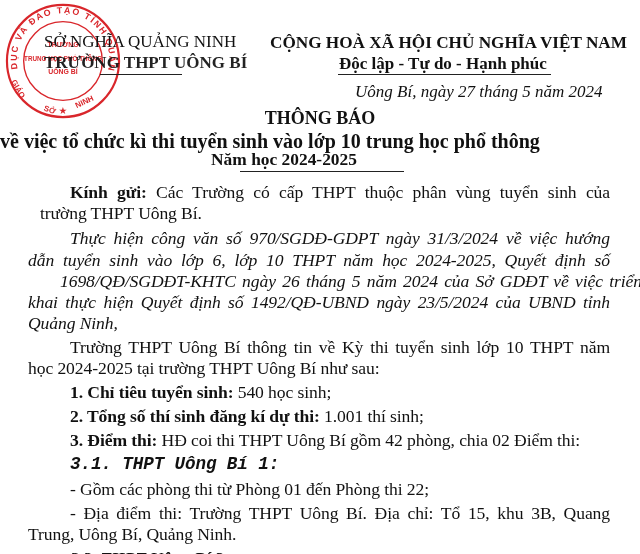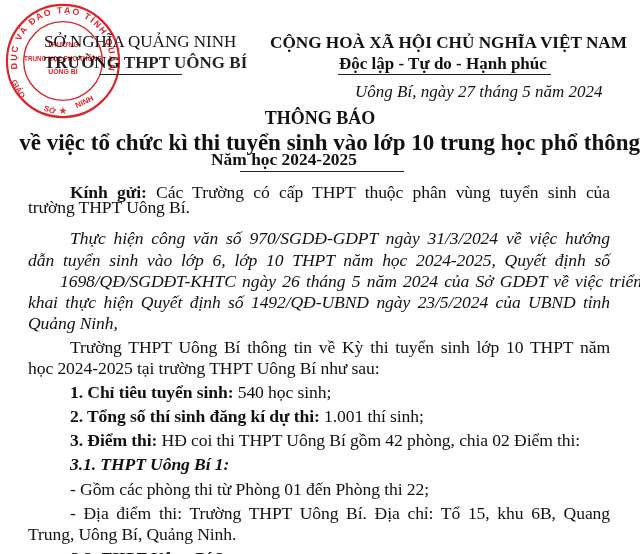--- a/index.html
+++ b/index.html
@@ -42,46 +42,46 @@
 <div class="abs hdr" style="left:44px; top:32px; font-size:17px;">SỞ NGHĨA QUẢNG NINH</div>
 <div class="abs hdr b" style="left:44px; top:53px; font-size:17px; opacity:0.92;">TRƯỜNG THPT UÔNG BÍ</div>
 <div class="line" style="left:100px; top:74px; width:82px;"></div>
 
 <div class="abs hdr b" style="left:270px; top:33px; font-size:17.2px;">CỘNG HOÀ XÃ HỘI CHỦ NGHĨA VIỆT NAM</div>
 <div class="abs b" style="left:339px; top:54px; font-size:17px;">Độc lập - Tự do - Hạnh phúc</div>
 <div class="line" style="left:338px; top:74px; width:213px;"></div>
 <div class="abs i" style="left:355px; top:82px; font-size:17px;">Uông Bí, ngày 27  tháng 5  năm 2024</div>
 
 <div class="abs b" style="left:0; width:640px; text-align:center; top:108px; font-size:18px;">THÔNG BÁO</div>
-<div class="abs b" style="left:0; width:640px; text-align:right; top:130px; font-size:23px;">về việc tổ chức kì thi tuyển sinh vào lớp 10 trung học phổ thông</div>
+<div class="abs b" style="left:0; width:640px; text-align:left; top:130px; font-size:20px;">về việc tổ chức kì thi tuyển sinh vào lớp 10 trung học phổ thông</div>
 <div class="abs b" style="left:0; width:568px; text-align:center; top:149px; font-size:17.4px;">Năm học 2024-2025</div>
 <div class="line" style="left:240px; top:171px; width:164px;"></div>
 
 <div class="body-line ind" style="top:182px; width:540px; text-align:justify; text-align-last:justify;">
   <span class="b">Kính gửi:</span><span> Các Trường có cấp THPT thuộc phân vùng tuyển sinh của</span>
 </div>
-<div class="body-line" style="top:197px;">trường THPT Uông Bí.</div>
+<div class="body-line" style="top:203px;margin-left:12px;">trường THPT Uông Bí.</div>
 
 <div class="body-line ind i" style="top:228px; width:540px; text-align:justify; text-align-last:justify;">Thực hiện công văn số 970/SGDĐ-GDPT ngày 31/3/2024 về việc hướng</div>
 <div class="body-line i just" style="top:250px;">dẫn tuyển sinh vào lớp 6, lớp 10 THPT năm học 2024-2025, Quyết định số</div>
 <div class="body-line i just" style="top:271px;margin-left:32px;">1698/QĐ/SGDĐT-KHTC ngày 26 tháng 5 năm 2024 của Sở GDĐT về việc triển</div>
 <div class="body-line i just" style="top:292px;">khai thực hiện Quyết định số 1492/QĐ-UBND ngày 23/5/2024 của UBND tỉnh</div>
 <div class="body-line i" style="top:313px;">Quảng Ninh,</div>
 
 <div class="body-line ind" style="top:337px; width:540px; text-align:justify; text-align-last:justify;">Trường THPT Uông Bí thông tin về Kỳ thi tuyển sinh lớp 10 THPT năm</div>
 <div class="body-line" style="top:358px;">học 2024-2025 tại trường THPT Uông Bí như sau:</div>
 
 <div class="body-line ind" style="top:382px;">
   <span class="b">1. Chỉ tiêu tuyển sinh:</span><span> 540 học sinh;</span>
 </div>
 <div class="body-line ind" style="top:406px;">
   <span class="b">2. Tổng số thí sinh đăng kí dự thi:</span><span> 1.001 thí sinh;</span>
 </div>
 <div class="body-line ind" style="top:430px;">
   <span class="b">3. Điểm thi:</span><span> HĐ coi thi THPT Uông Bí gồm 42 phòng, chia 02 Điểm thi:</span>
 </div>
 
-<div class="body-line ind b i" style="top:454px;">3.1. THPT Uông Bí 1:</div>
+<div class="body-line ind b i" style="top:454px;font-family:Liberation Mono, monospace;">3.1. THPT Uông Bí 1:</div>
 <div class="body-line ind" style="top:479px;">- Gồm các phòng thi từ Phòng 01 đến Phòng thi 22;</div>
-<div class="body-line ind" style="top:503px; width:540px; text-align:justify; text-align-last:justify;">- Địa điểm thi: Trường THPT Uông Bí. Địa chỉ: Tổ 15, khu 6B, Quang</div>
+<div class="body-line ind" style="top:503px; width:540px; text-align:justify; text-align-last:justify;">- Địa điểm thi: Trường THPT Uông Bí. Địa chỉ: Tổ 15, khu 3B, Quang</div>
 <div class="body-line" style="top:524px;">Trung, Uông Bí, Quảng Ninh.</div>
 
 <div class="body-line ind b i" style="top:548px;">3.2. THPT Uông Bí 2:</div>
 
 </body></html>

